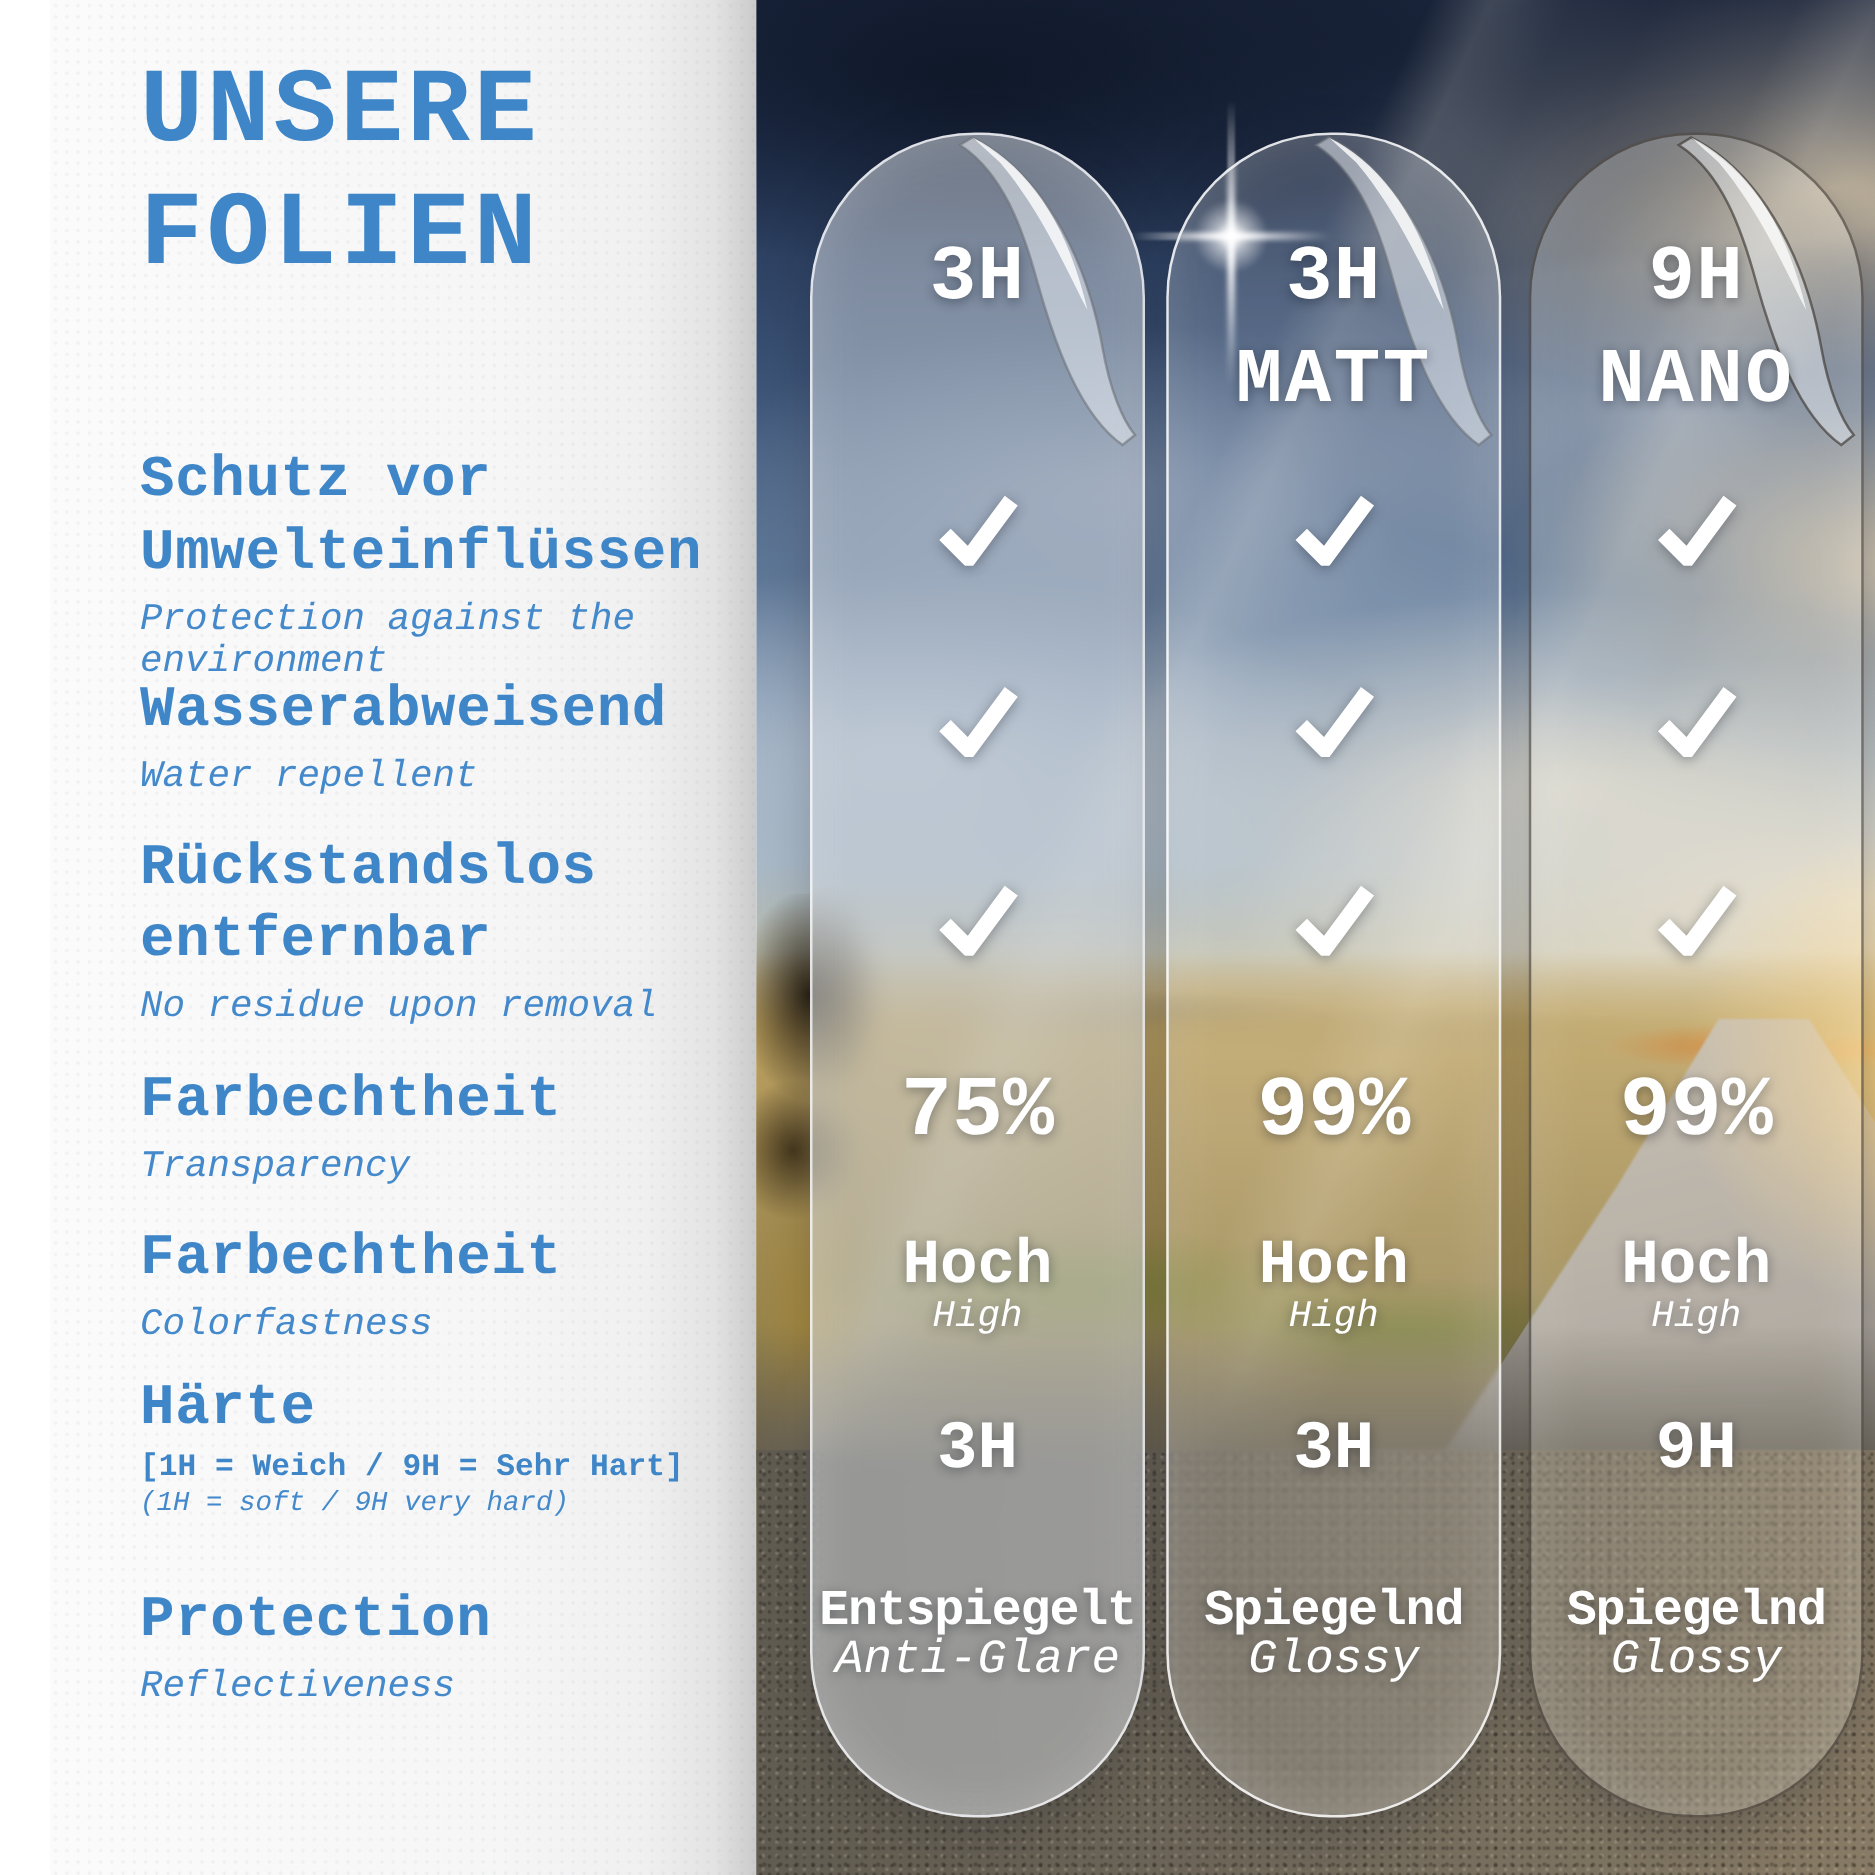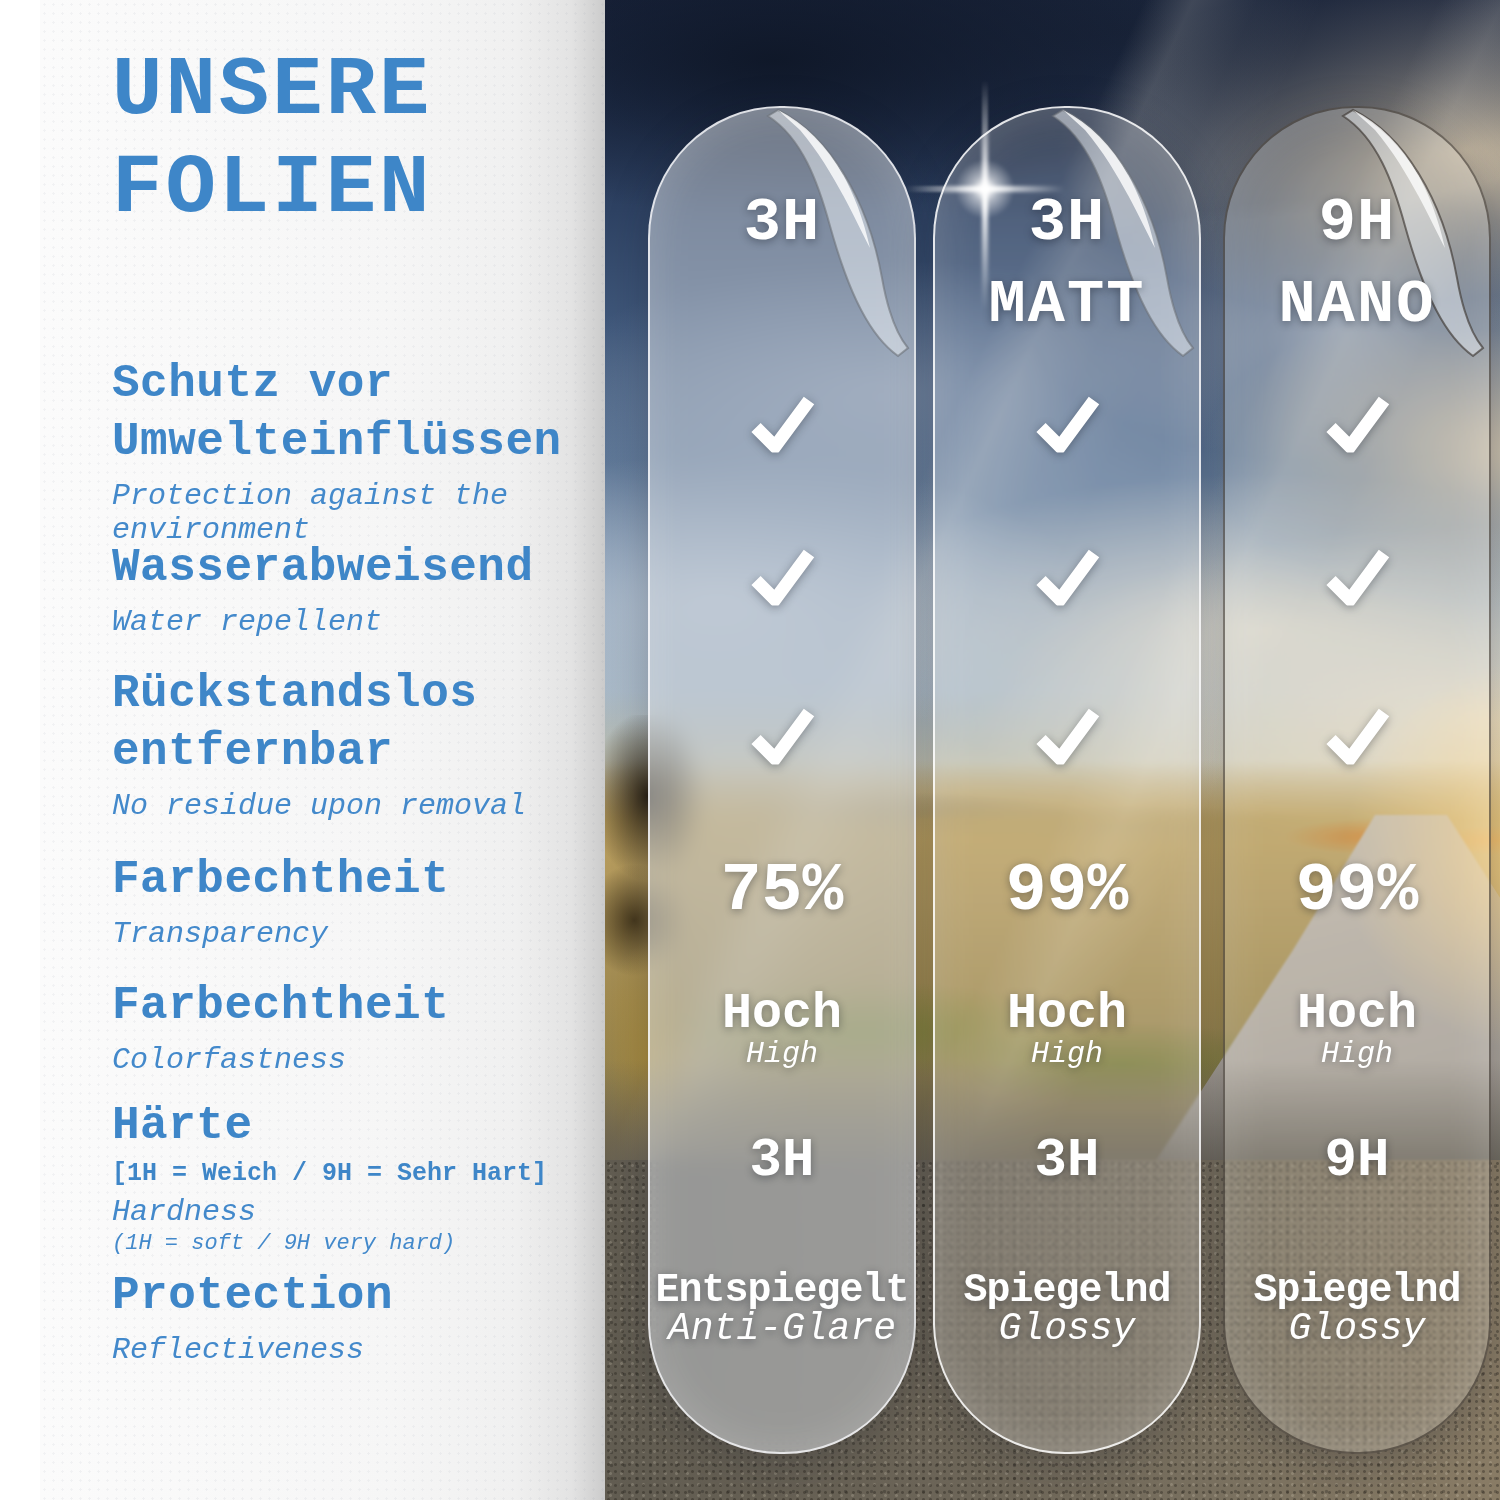--- a/index.html
+++ b/index.html
@@ -138,21 +138,20 @@
       <div class="de">Farbechtheit</div>
       <div class="en">Transparency</div>
     </div>
     <div class="feature f5">
       <div class="de">Farbechtheit</div>
       <div class="en">Colorfastness</div>
     </div>
     <div class="feature f6">
       <div class="de">Härte</div>
       <div class="note-de">[1H = Weich / 9H = Sehr Hart]</div>
-      <div class="en">Hardness</div>
       <div class="note-en">(1H = soft / 9H very hard)</div>
     </div>
     <div class="feature f7">
       <div class="de">Protection</div>
       <div class="en">Reflectiveness</div>
     </div>
   </aside>
 
   <section class="photo">
     <div class="layer sky"></div>

